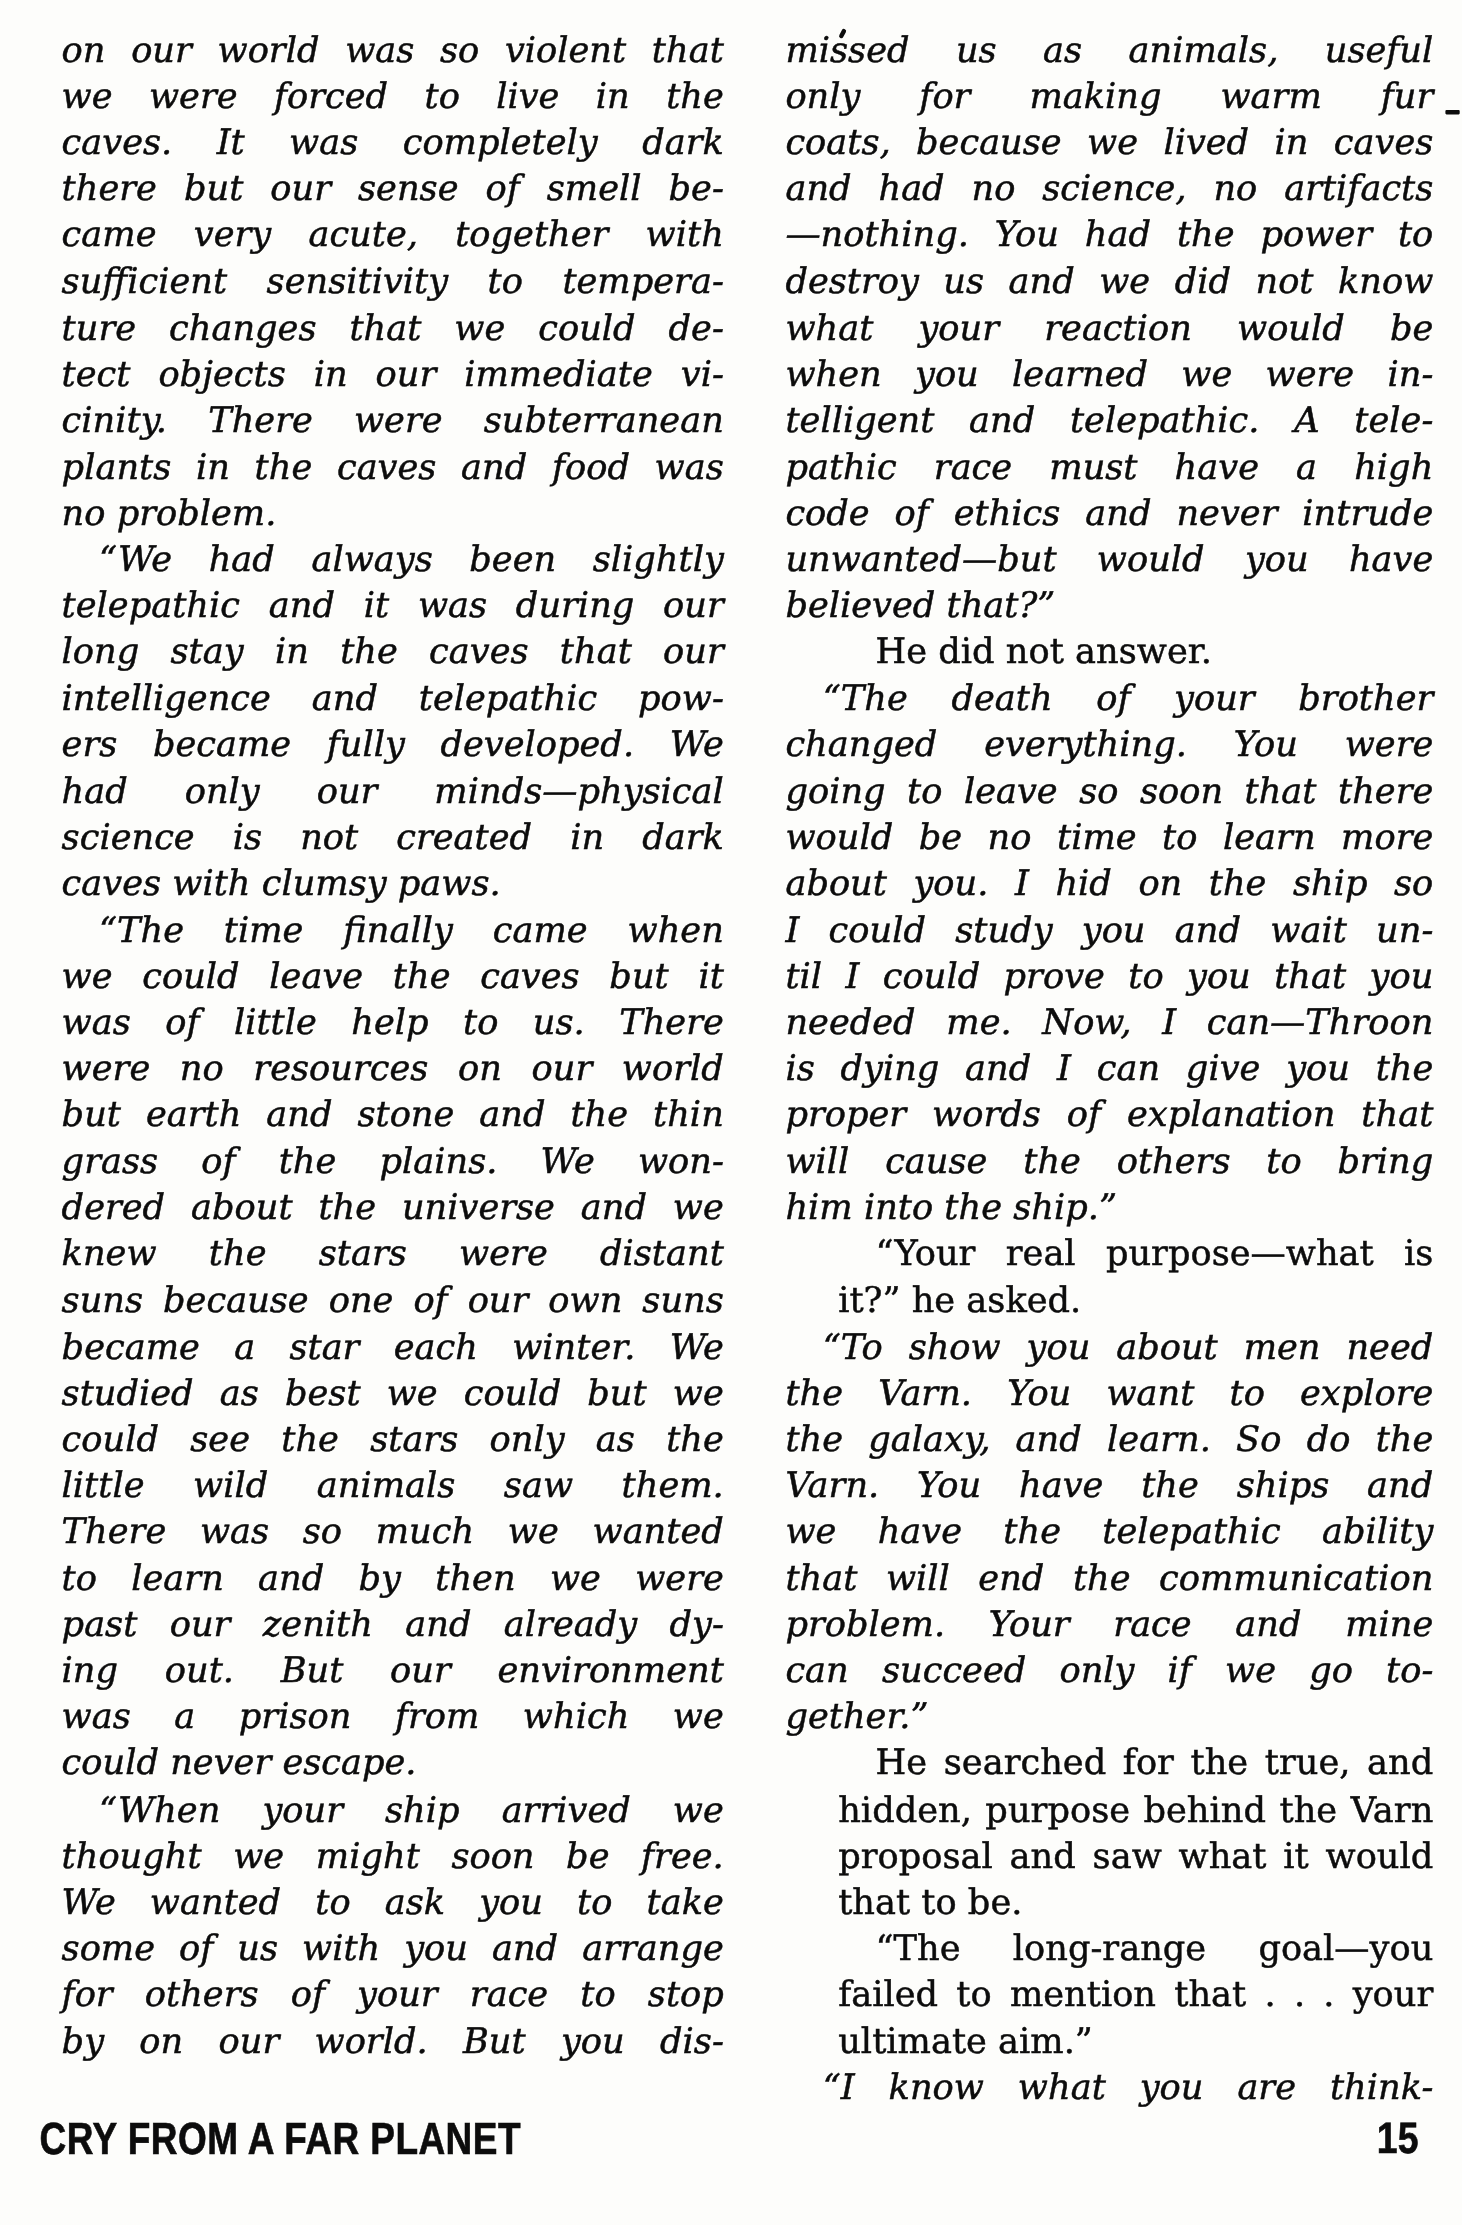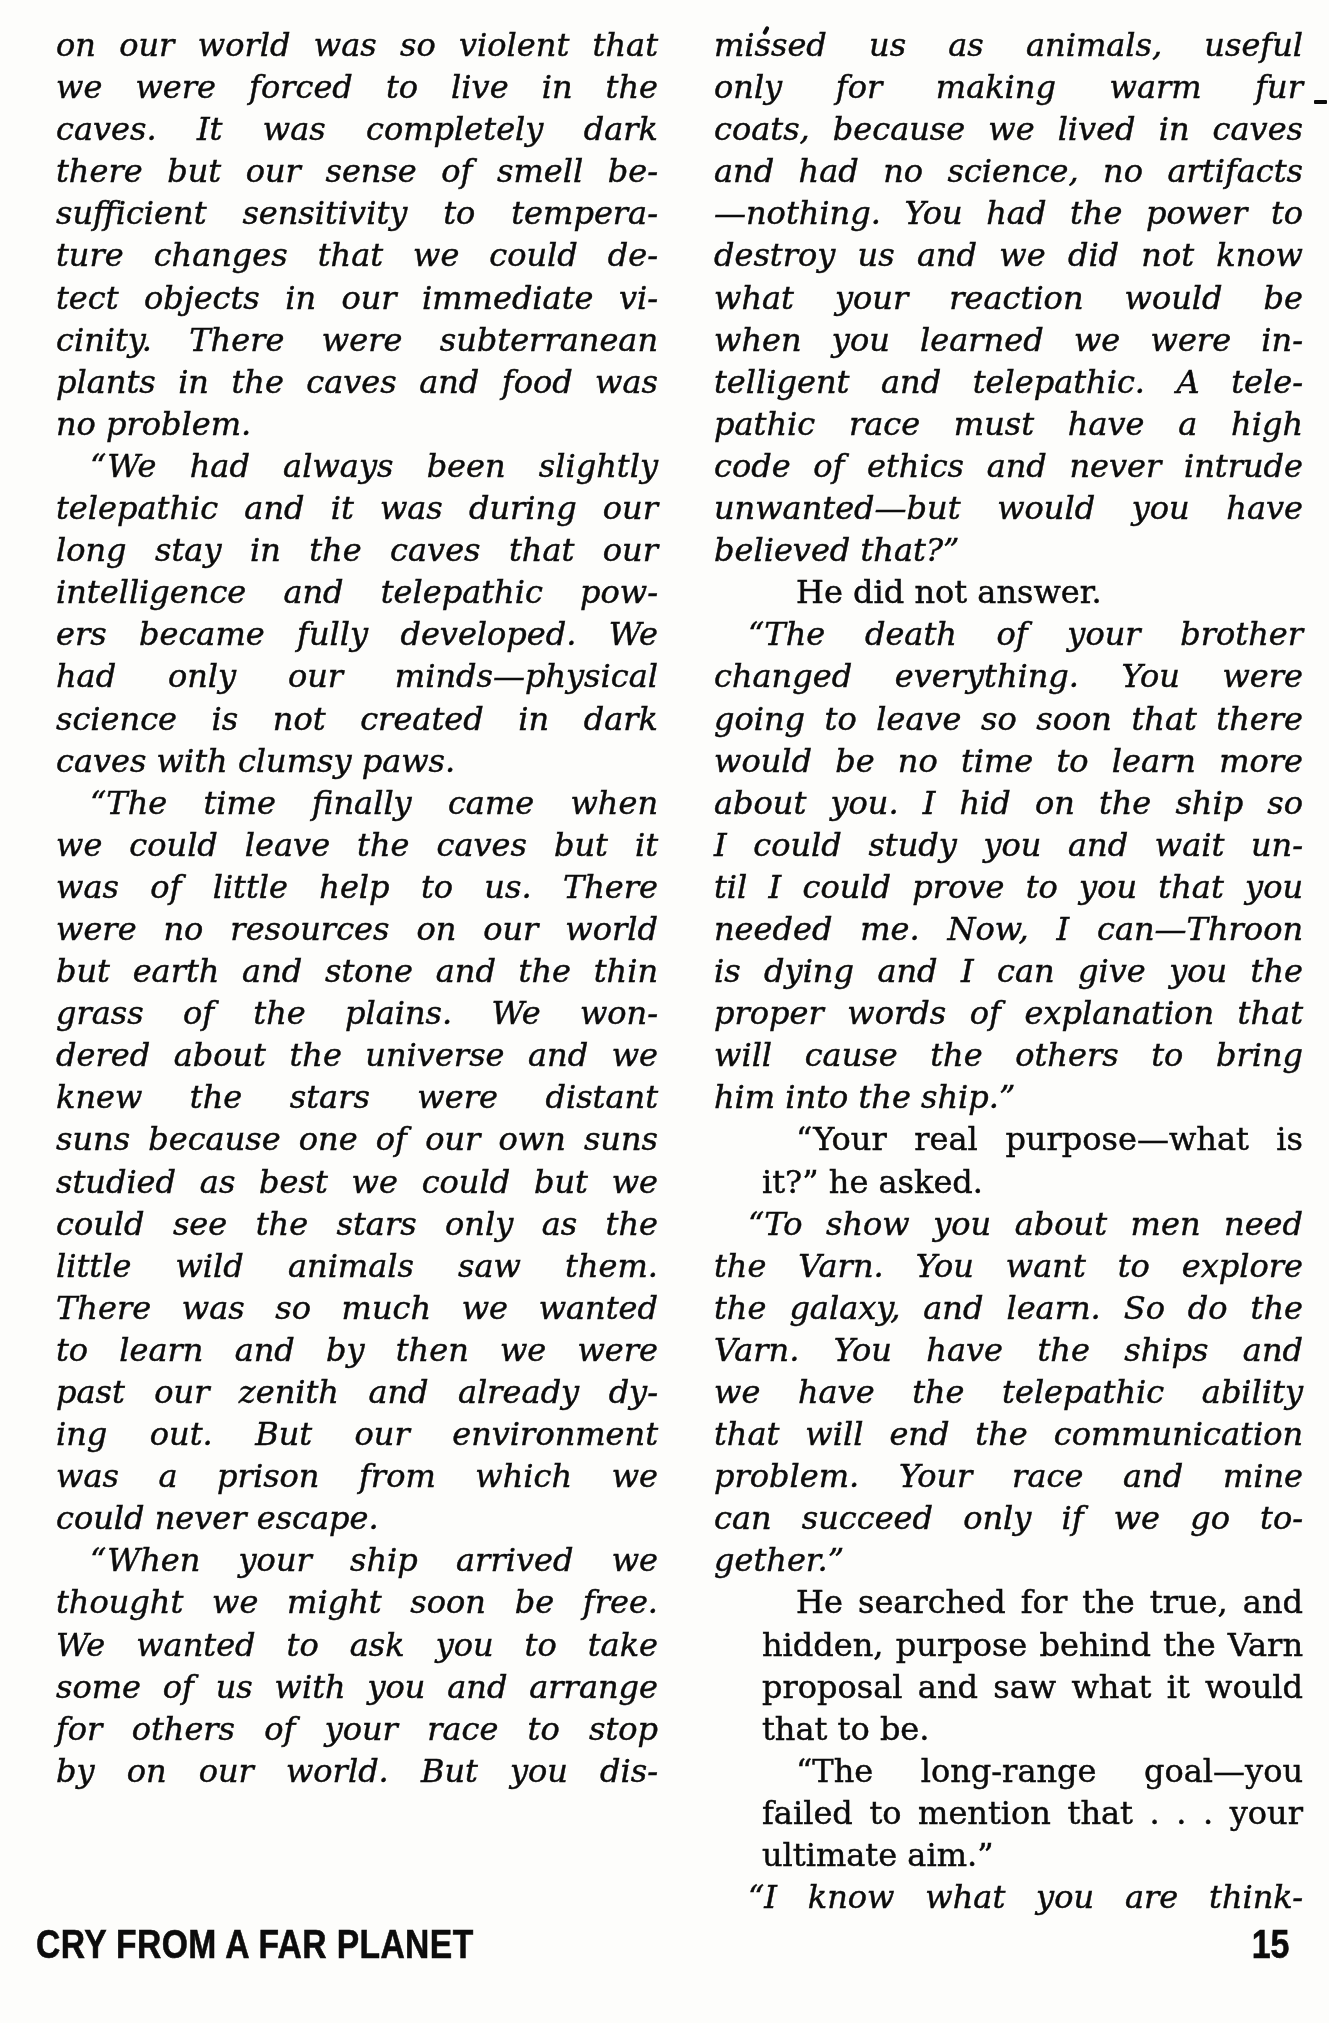--- a/index.html
+++ b/index.html
@@ -58,20 +58,21 @@
 
 <div>
   <div class="ink-speck speck-a"></div>
   <div class="ink-speck speck-b"></div>
 
   <div class="col col-left">
       <div class="line">on our world was so violent that</div>
       <div class="line">we were forced to live in the</div>
       <div class="line">caves. It was completely dark</div>
       <div class="line">there but our sense of smell be-</div>
+      <div class="line">came very acute, together with</div>
       <div class="line">sufficient sensitivity to tempera-</div>
       <div class="line">ture changes that we could de-</div>
       <div class="line">tect objects in our immediate vi-</div>
       <div class="line">cinity. There were subterranean</div>
       <div class="line">plants in the caves and food was</div>
       <div class="line nojust">no problem.</div>
       <div class="line indent gap">“We had always been slightly</div>
       <div class="line">telepathic and it was during our</div>
       <div class="line">long stay in the caves that our</div>
       <div class="line">intelligence and telepathic pow-</div>
@@ -81,20 +82,21 @@
       <div class="line nojust">caves with clumsy paws.</div>
       <div class="line indent">“The time finally came when</div>
       <div class="line">we could leave the caves but it</div>
       <div class="line">was of little help to us. There</div>
       <div class="line">were no resources on our world</div>
       <div class="line">but earth and stone and the thin</div>
       <div class="line">grass of the plains. We won-</div>
       <div class="line">dered about the universe and we</div>
       <div class="line">knew the stars were distant</div>
       <div class="line">suns because one of our own suns</div>
+      <div class="line">became a star each winter. We</div>
       <div class="line">studied as best we could but we</div>
       <div class="line">could see the stars only as the</div>
       <div class="line">little wild animals saw them.</div>
       <div class="line">There was so much we wanted</div>
       <div class="line">to learn and by then we were</div>
       <div class="line">past our zenith and already dy-</div>
       <div class="line">ing out. But our environment</div>
       <div class="line">was a prison from which we</div>
       <div class="line nojust">could never escape.</div>
       <div class="line indent">“When your ship arrived we</div>

